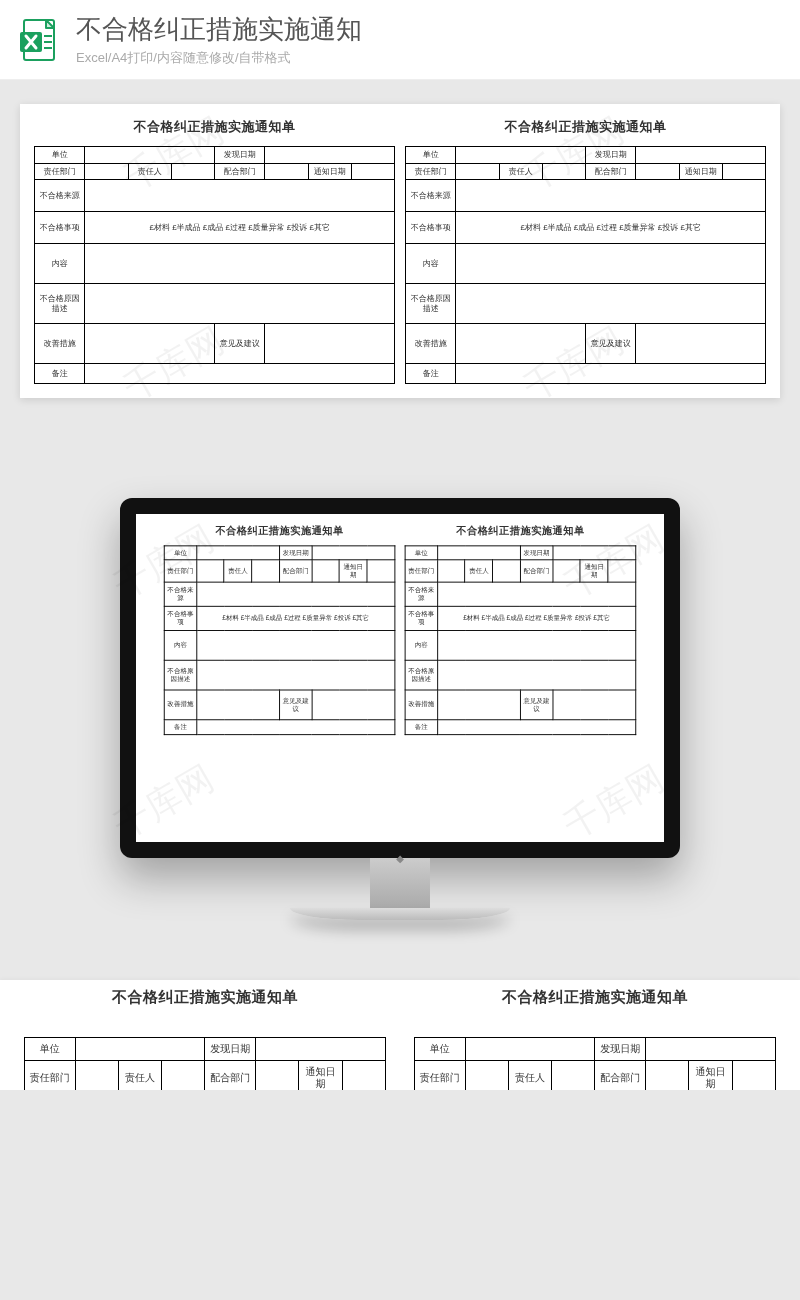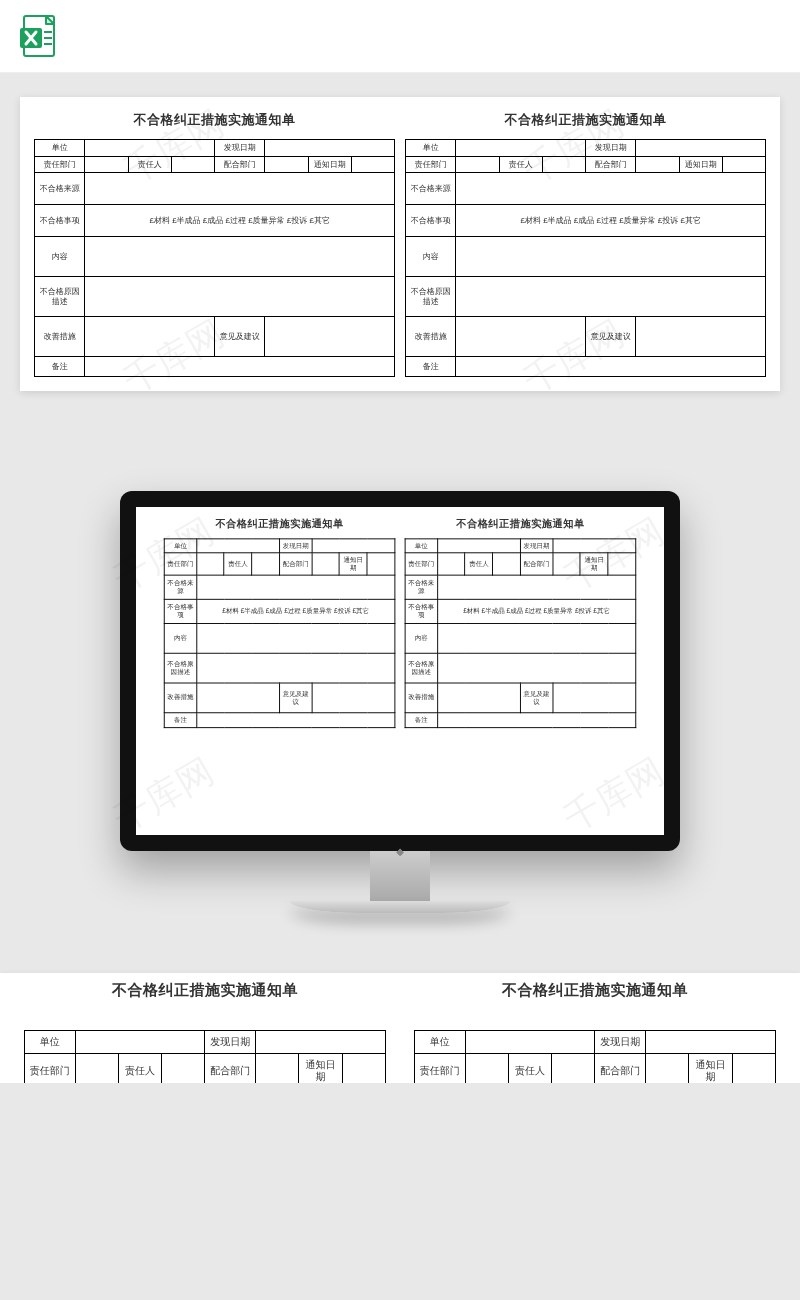--- a/index.html
+++ b/index.html
@@ -163,20 +163,24 @@
     <svg viewBox="0 0 48 48">
       <rect x="8" y="4" width="30" height="40" rx="2" fill="#fff" stroke="#1ba05e" stroke-width="2"></rect>
       <path d="M30 4 L38 12 L30 12 Z" fill="#cdeedd" stroke="#1ba05e" stroke-width="2" stroke-linejoin="round"></path>
       <rect x="4" y="16" width="22" height="20" rx="2" fill="#1ba05e"></rect>
       <path d="M10 20 L20 32 M20 20 L10 32" stroke="#fff" stroke-width="3" stroke-linecap="round"></path>
       <line x1="28" y1="20" x2="36" y2="20" stroke="#1ba05e" stroke-width="2"></line>
       <line x1="28" y1="26" x2="36" y2="26" stroke="#1ba05e" stroke-width="2"></line>
       <line x1="28" y1="32" x2="36" y2="32" stroke="#1ba05e" stroke-width="2"></line>
     </svg>
   </div>
+  <div class="header-text">
+    <div class="header-title">不合格纠正措施实施通知</div>
+    <div class="header-sub">Excel/A4打印/内容随意修改/自带格式</div>
+  </div>
 </div>
 
 <div class="preview-block">
   <span class="watermark" style="top:50px; left:120px;">千库网</span>
   <span class="watermark" style="top:50px; left:520px;">千库网</span>
   <span class="watermark" style="top:260px; left:120px;">千库网</span>
   <span class="watermark" style="top:260px; left:520px;">千库网</span>
   <div class="sheet-card">
     <div class="dual" id="dup-1">
   <div class="form-col">

